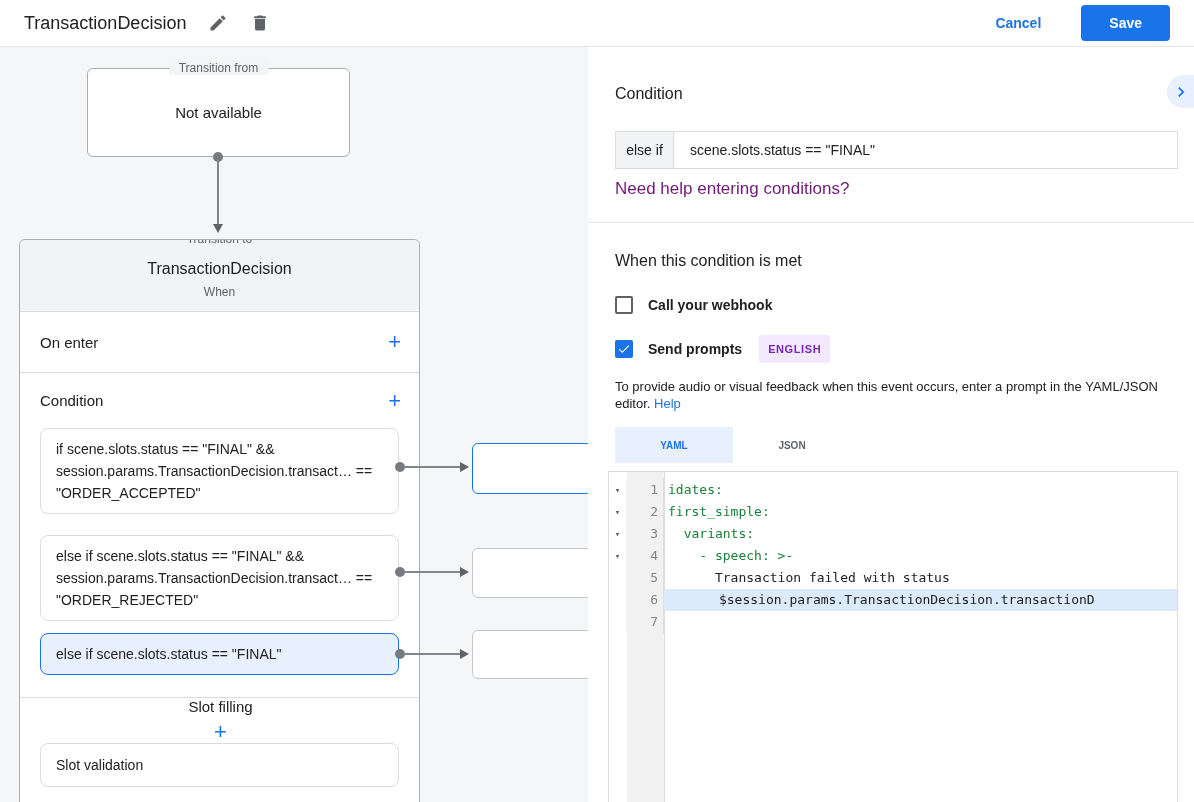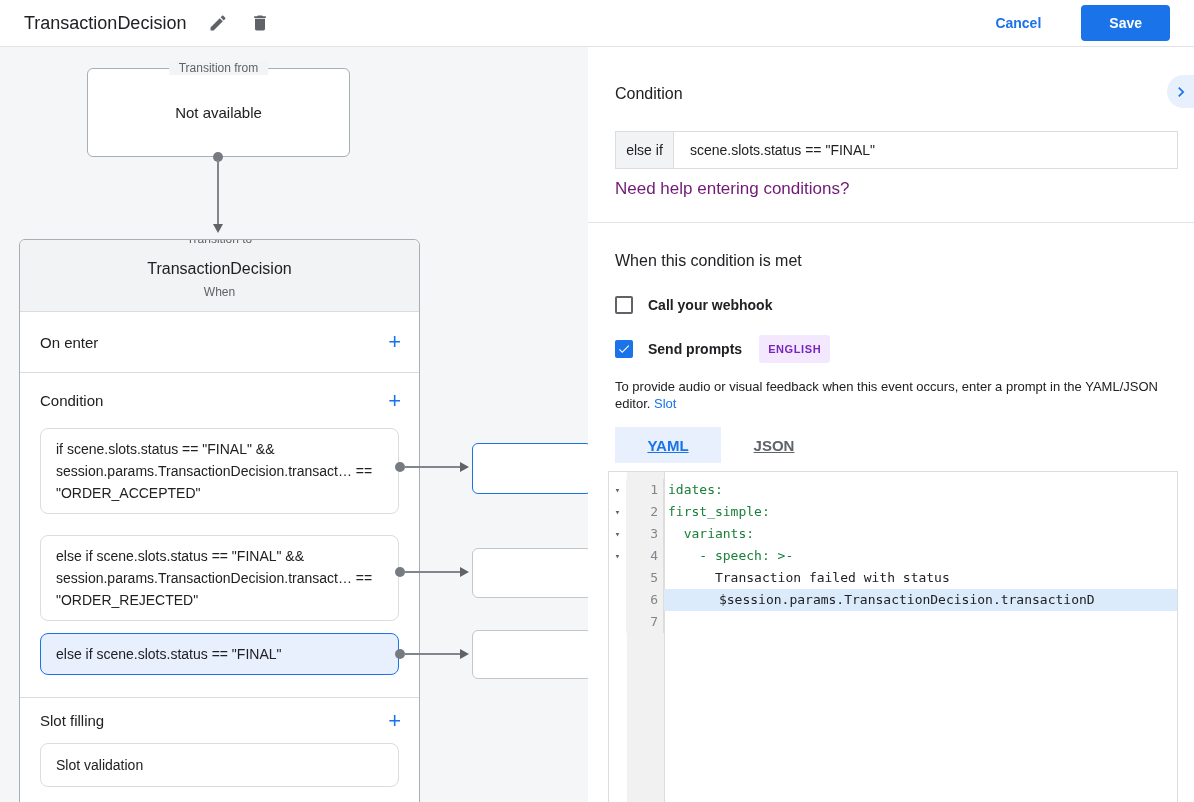--- a/index.html
+++ b/index.html
@@ -46,21 +46,21 @@
   .tt-box { left:19px; top:192px; width:401px; bottom:-12px; padding:0; overflow:hidden; }
   .tt-header { background:#f1f3f4; height:72px; border-bottom:1px solid #dadce0;
                display:flex; flex-direction:column; align-items:center; justify-content:center;
                padding-top:8px; border-radius:5px 5px 0 0; }
   .tt-name { font-size:16px; color:#202124; }
   .tt-type { font-size:12px; color:#5f6368; margin-top:7px; }
   .tt-row { display:flex; align-items:center; justify-content:space-between;
             padding:0 18px 0 20px; }
   .tt-onenter { height:60px; }
   .tt-section-head { height:56px; border-top:1px solid #dadce0; }
-  .tt-section-head.slot { height:46px; }
+  .tt-section-head.slot { height:46px;flex-direction:column; }
   .section-label { font-size:15px; color:#202124; }
   .plus-btn { background:none; border:none; color:#1a73e8; font-size:22px; font-weight:300;
               cursor:pointer; line-height:1; font-family:"Liberation Sans", sans-serif; }
   .tt-cards { padding:0 20px 22px 20px; }
   .cond-card { border:1px solid #dadce0; border-radius:8px; background:#fff;
                padding:9px 15px; font-size:14px; line-height:22px; color:#202124;
                overflow-wrap:break-word; cursor:pointer; }
   .cond-card + .cond-card { margin-top:21px; }
   .cond-card.selected { border:1px solid #1a73e8; background:#e8f0fe; margin-top:12px; }
   .slot-cards { padding:0 20px; }
@@ -101,22 +101,22 @@
                       align-items:center; justify-content:center; }
   .check-label { font-size:14px; font-weight:700; color:#202124; margin-left:15px; }
   .lang-badge { margin-left:17px; background:#f3e8fd; color:#7627bb; font-size:11px;
                 font-weight:700; letter-spacing:0.6px; padding:8px 9px; border-radius:3px; }
 
   .prompt-desc { position:absolute; left:27px; top:331px; width:560px; font-size:13px;
                  line-height:17px; color:#202124; }
   .prompt-desc a { color:#1a73e8; text-decoration:none; cursor:pointer; }
 
   .tabs { position:absolute; left:27px; top:380px; display:flex; }
-  .tab { width:106px; height:36px; display:flex; align-items:center; justify-content:center;
-         font-size:15px; font-weight:700; color:#5f6368; cursor:pointer;text-decoration:underline; }
+  .tab { width:118px; height:36px; display:flex; align-items:center; justify-content:center;
+         font-size:10px; font-weight:700; color:#5f6368; cursor:pointer; }
   .tab.active { background:#e8f0fe; color:#1a73e8; }
 
   .editor { position:absolute; left:20px; top:424px; width:570px; bottom:-2px;
             border:1px solid #dadce0; background:#fff; overflow:hidden;
             font-family:"DejaVu Sans Mono", monospace; font-size:13px; }
   .ed-inner { padding-top:7px; }
   .ed-line { display:flex; height:22px; align-items:center; }
   .ed-fold { width:17px; text-align:center; color:#616161; font-size:9px; flex:none;
              cursor:pointer; }
   .ed-num { width:38px; flex:none; background:#f1f1f1; color:#80868b; text-align:right;
@@ -248,21 +248,21 @@
             <path d="M9 16.17L4.83 12l-1.42 1.41L9 19 21 7l-1.41-1.41z"></path>
           </svg>
       </span>
     </span>
     <span class="check-label">Send prompts</span>
     <span class="lang-badge">ENGLISH</span>
   </div>
 
   <div class="prompt-desc">
     <span>To provide audio or visual feedback when this event occurs, enter a prompt in the YAML/JSON editor.</span>
-    <a>Slot</a>
+    <a>Help</a>
   </div>
 
   <div class="tabs">
     <div class="tab active">YAML</div>
     <div class="tab">JSON</div>
   </div>
 
   <div class="editor">
     <div class="ed-gutter-fill"></div>
     <div class="ed-inner">

